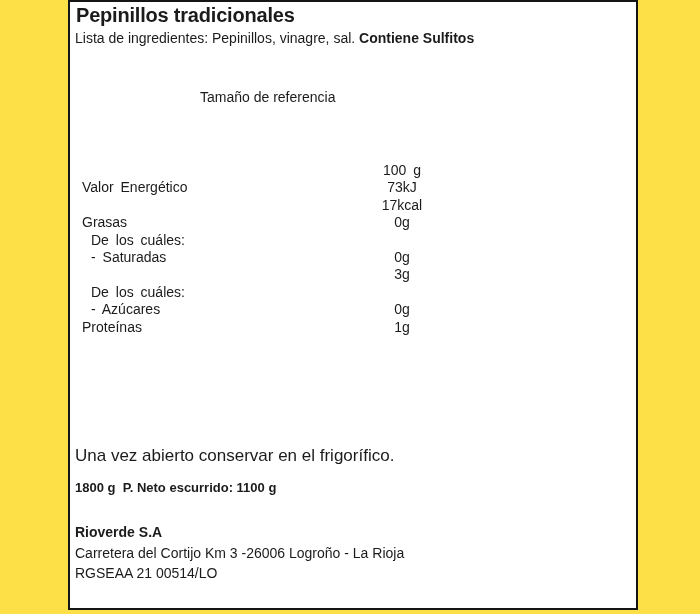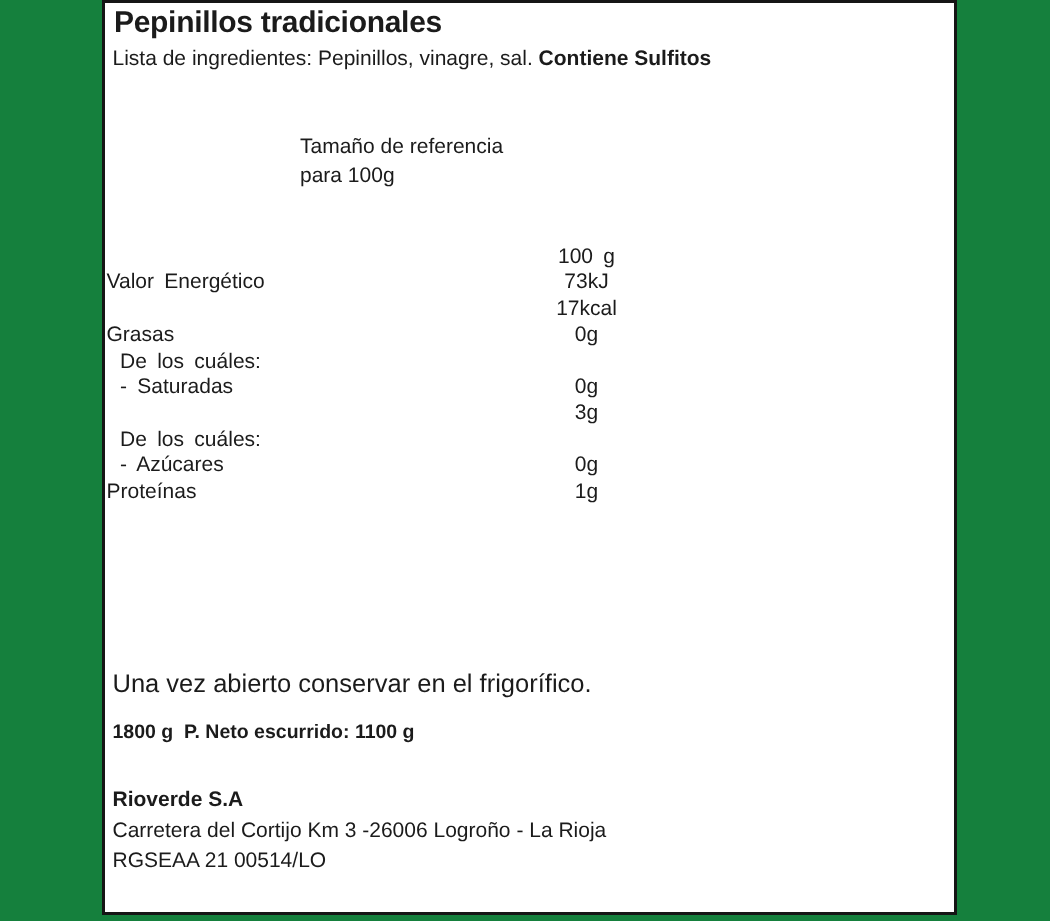--- a/index.html
+++ b/index.html
@@ -1,37 +1,37 @@
 <!DOCTYPE html>
 <html><head>
 <meta charset="utf-8">
 <style>
   html,body{margin:0;padding:0;background:#ffffff;}
   .sheet{
-    position:relative;width:700px;height:614px;background:#15803d;overflow:hidden;
+    position:relative;width:700px;height:614px;background:#fde047;overflow:hidden;
     font-family:"Liberation Sans","DejaVu Sans",sans-serif;color:#1b1b1b;
   }
   .label-box{
     position:absolute;left:68px;top:0;width:570px;height:610px;
     border:2px solid #151515;background:#ffffff;box-sizing:border-box;
   }
   .title{
     position:absolute;left:6px;top:2px;
     font-size:20px;font-weight:bold;letter-spacing:-0.2px;white-space:nowrap;
   }
   .ingredients{
     position:absolute;left:5px;top:28px;font-size:14px;white-space:nowrap;
   }
   .bold{font-weight:bold;}
   .serving{
     position:absolute;left:130px;top:86px;width:360px;
     text-align:left;font-size:14px;line-height:19px;
   }
   .ntable{
-    position:absolute;left:1px;top:160px;width:555px;
+    position:absolute;left:12px;top:160px;width:555px;
     font-size:14px;word-spacing:3px;
   }
   .nrow{position:relative;height:17.4px;line-height:17.4px;white-space:nowrap;}
   .nrow.indent .nlabel{padding-left:9px;}
   .nvalue{
     position:absolute;left:240px;top:0;width:160px;text-align:center;
   }
   .storage{position:absolute;left:5px;top:444px;font-size:17px;white-space:nowrap;}
   .netweight{
     position:absolute;left:5px;top:478px;
@@ -44,21 +44,20 @@
 
 <div class="sheet">
   <div class="label-box">
 
     <div class="title">Pepinillos tradicionales</div>
 
     <div class="ingredients"><span>Lista de ingredientes: Pepinillos, vinagre, sal. </span><span class="bold">Contiene Sulfitos</span></div>
 
     <div class="serving">
       <div>Tamaño de referencia</div>
-      <div>para 100g</div>
     </div>
 
     <div class="ntable">
       <div class="nrow">
         <span class="nlabel"></span>
         <span class="nvalue">100 g</span>
       </div>
       <div class="nrow">
         <span class="nlabel">Valor Energético</span>
         <span class="nvalue">73kJ</span>

